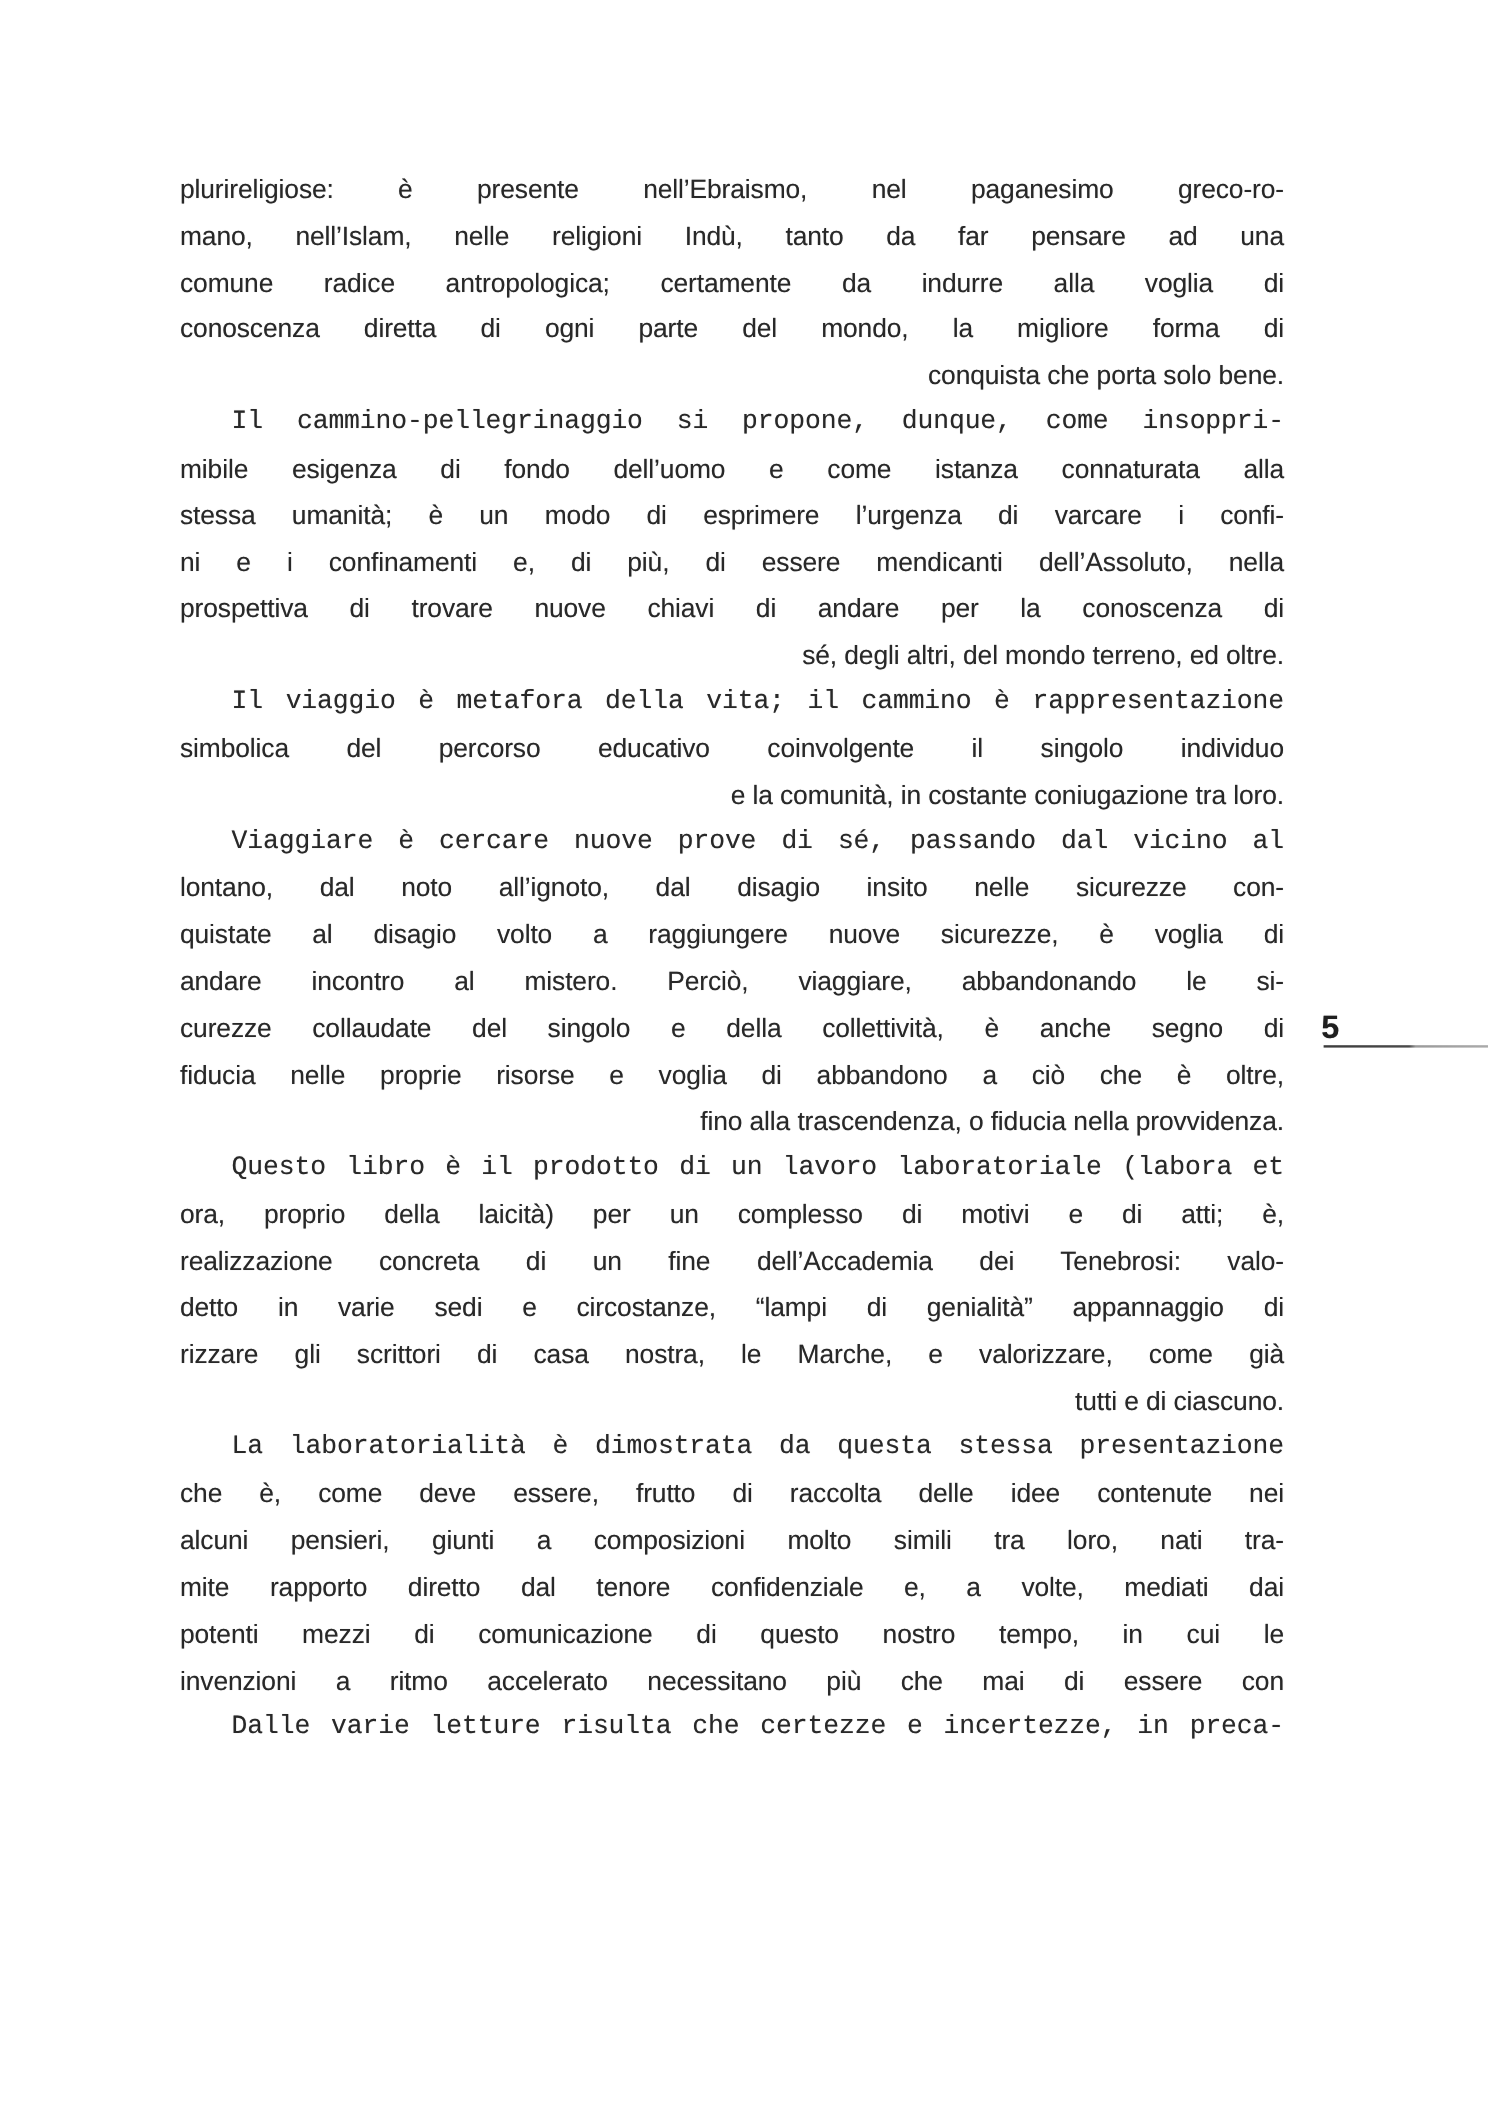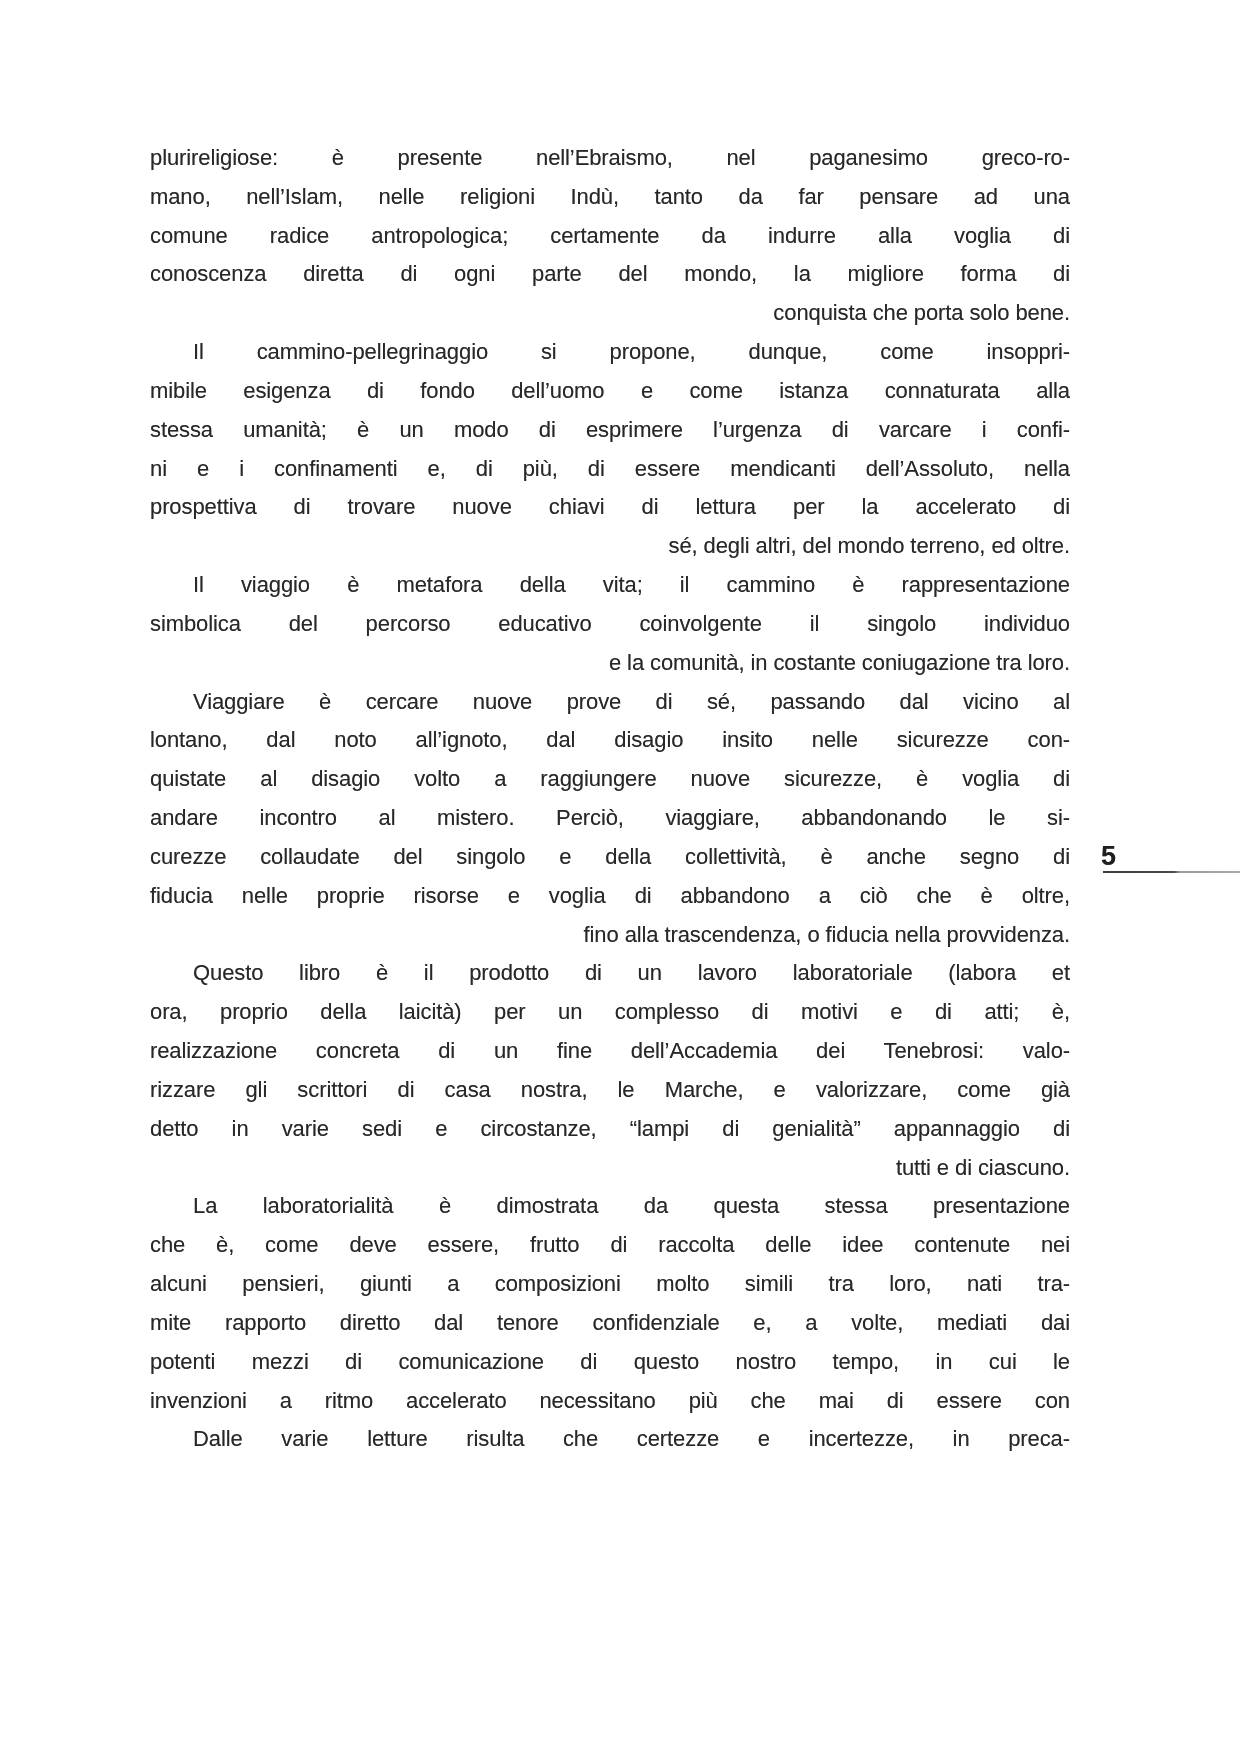--- a/index.html
+++ b/index.html
@@ -37,20 +37,21 @@
   }
   .line.just {
     text-align: justify;
     text-align-last: justify;
   }
   .line.plain {
     text-align: right;
   }
   .line.indent {
     text-indent: 43px;
+    font-family: Liberation Mono, monospace;
   }
   .page-number {
     position: absolute;
     left: 1101px;
     top: 843px;
     font-size: 27px;
     line-height: 27px;
     font-weight: bold;
     color: #1f1f1f;
     text-shadow: 0 0 0.6px rgba(30,30,30,0.5);
@@ -74,43 +75,43 @@
         <div class="line just">mano, nell’Islam, nelle religioni Indù, tanto da far pensare ad una</div>
         <div class="line just">comune radice antropologica; certamente da indurre alla voglia di</div>
         <div class="line just">conoscenza diretta di ogni parte del mondo, la migliore forma di</div>
         <div class="line plain">conquista che porta solo bene.</div>
       </div>
       <div class="paragraph">
         <div class="line just indent">Il cammino-pellegrinaggio si propone, dunque, come insoppri-</div>
         <div class="line just">mibile esigenza di fondo dell’uomo e come istanza connaturata alla</div>
         <div class="line just">stessa umanità; è un modo di esprimere l’urgenza di varcare i confi-</div>
         <div class="line just">ni e i confinamenti e, di più, di essere mendicanti dell’Assoluto, nella</div>
-        <div class="line just">prospettiva di trovare nuove chiavi di lettura per la accelerato di</div>
+        <div class="line just">prospettiva di trovare nuove chiavi di andare per la conoscenza di</div>
         <div class="line plain">sé, degli altri, del mondo terreno, ed oltre.</div>
       </div>
       <div class="paragraph">
         <div class="line just indent">Il viaggio è metafora della vita; il cammino è rappresentazione</div>
         <div class="line just">simbolica del percorso educativo coinvolgente il singolo individuo</div>
         <div class="line plain">e la comunità, in costante coniugazione tra loro.</div>
       </div>
       <div class="paragraph">
         <div class="line just indent">Viaggiare è cercare nuove prove di sé, passando dal vicino al</div>
         <div class="line just">lontano, dal noto all’ignoto, dal disagio insito nelle sicurezze con-</div>
         <div class="line just">quistate al disagio volto a raggiungere nuove sicurezze, è voglia di</div>
         <div class="line just">andare incontro al mistero. Perciò, viaggiare, abbandonando le si-</div>
         <div class="line just">curezze collaudate del singolo e della collettività, è anche segno di</div>
         <div class="line just">fiducia nelle proprie risorse e voglia di abbandono a ciò che è oltre,</div>
         <div class="line plain">fino alla trascendenza, o fiducia nella provvidenza.</div>
       </div>
       <div class="paragraph">
         <div class="line just indent">Questo libro è il prodotto di un lavoro laboratoriale (labora et</div>
         <div class="line just">ora, proprio della laicità) per un complesso di motivi e di atti; è,</div>
         <div class="line just">realizzazione concreta di un fine dell’Accademia dei Tenebrosi: valo-</div>
+        <div class="line just">detto in varie sedi e circostanze, “lampi di genialità” appannaggio di</div>
         <div class="line just">rizzare gli scrittori di casa nostra, le Marche, e valorizzare, come già</div>
-        <div class="line just">detto in varie sedi e circostanze, “lampi di genialità” appannaggio di</div>
         <div class="line plain">tutti e di ciascuno.</div>
       </div>
       <div class="paragraph">
         <div class="line just indent">La laboratorialità è dimostrata da questa stessa presentazione</div>
         <div class="line just">che è, come deve essere, frutto di raccolta delle idee contenute nei</div>
         <div class="line just">alcuni pensieri, giunti a composizioni molto simili tra loro, nati tra-</div>
         <div class="line just">mite rapporto diretto dal tenore confidenziale e, a volte, mediati dai</div>
         <div class="line just">potenti mezzi di comunicazione di questo nostro tempo, in cui le</div>
         <div class="line just">invenzioni a ritmo accelerato necessitano più che mai di essere con</div>
       </div>

